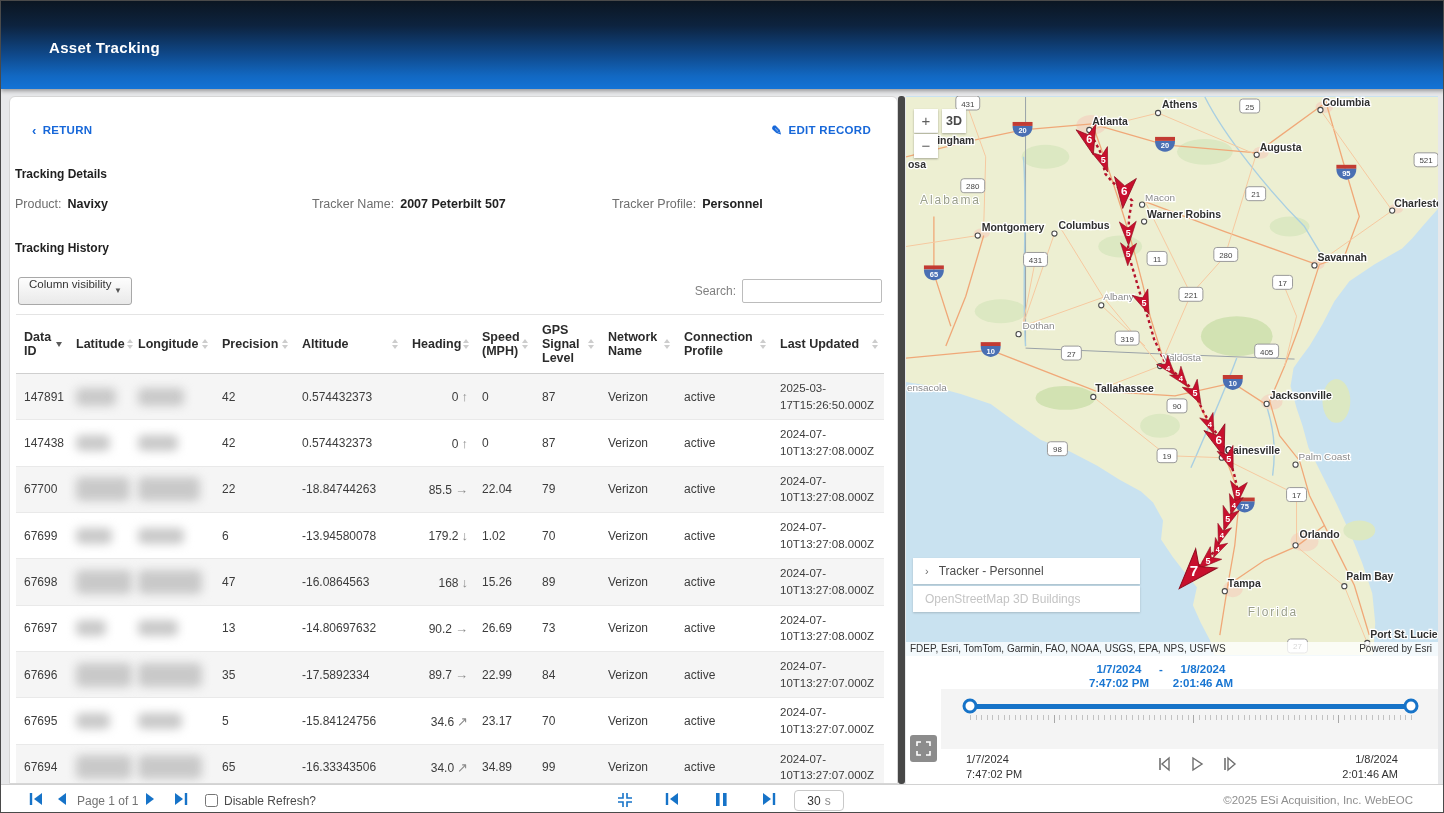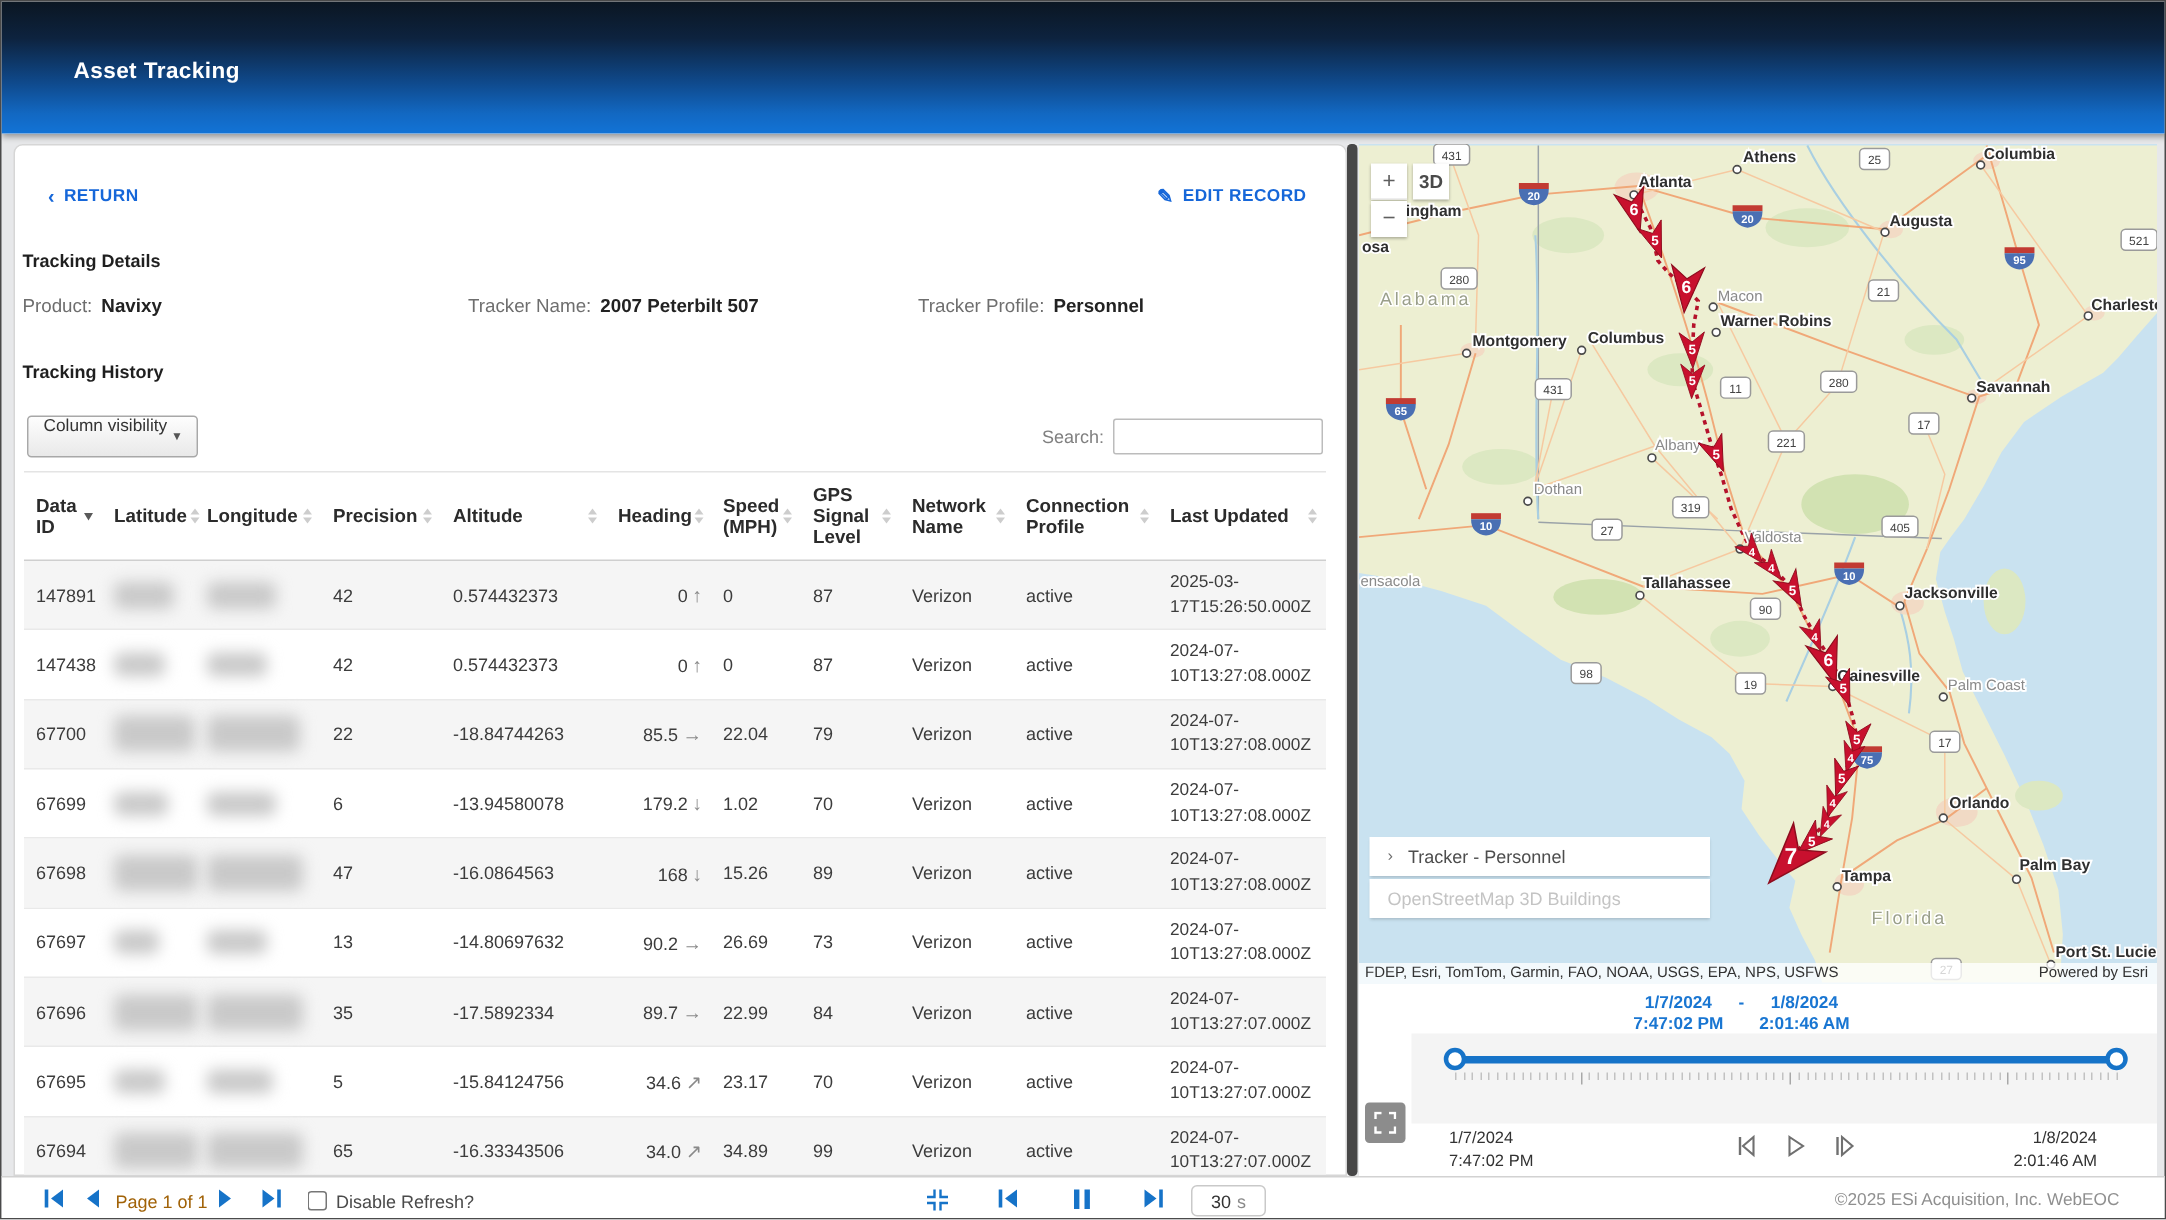--- a/index.html
+++ b/index.html
@@ -91,21 +91,21 @@
   .tl-date.start { left:60px; }
   .tl-date.end { right:40px; text-align:right; }
   .tl-controls { position:absolute; left:248px; top:98px; display:flex; gap:13px; }
   .tl-controls button { background:none; border:none; padding:0; cursor:pointer; height:22px; }
 
   
   .app-footer { position:absolute; left:0; top:783px; width:1444px; height:30px; background:#fff; border-top:1px solid #d2d2d2; }
   .app-footer button { background:none; border:none; padding:0; cursor:pointer; vertical-align:middle; }
   .fi { position:absolute; top:7px; }
   .pg-first { left:28px; } .pg-prev { left:54px; }
-  .pg-label { position:absolute; left:76px; top:9px; font-size:12px; color:#a16207; }
+  .pg-label { position:absolute; left:76px; top:9px; font-size:12px; color:#737373; }
   .pg-next { left:144px; } .pg-last { left:172px; }
   .refresh-check { position:absolute; left:204px; top:9px; width:13px; height:13px; cursor:pointer; }
   .refresh-label { position:absolute; left:223px; top:9px; font-size:12px; color:#4a4a4a; }
   .ic-compress { left:616px; } .ic-skipstart { left:664px; } .ic-pause { left:714px; } .ic-skipend { left:760px; }
   .refresh-box { position:absolute; left:793px; top:5px; width:50px; height:21px; border:1.5px solid #c9c9c9;
     border-radius:4px; font-size:12px; color:#333; display:flex; align-items:center; justify-content:center; gap:4px; cursor:text; }
   .refresh-box .unit { color:#8a8a8a; }
   .copyright { position:absolute; right:32px; top:9px; font-size:11.5px; color:#8f8f8f; }
 
   

